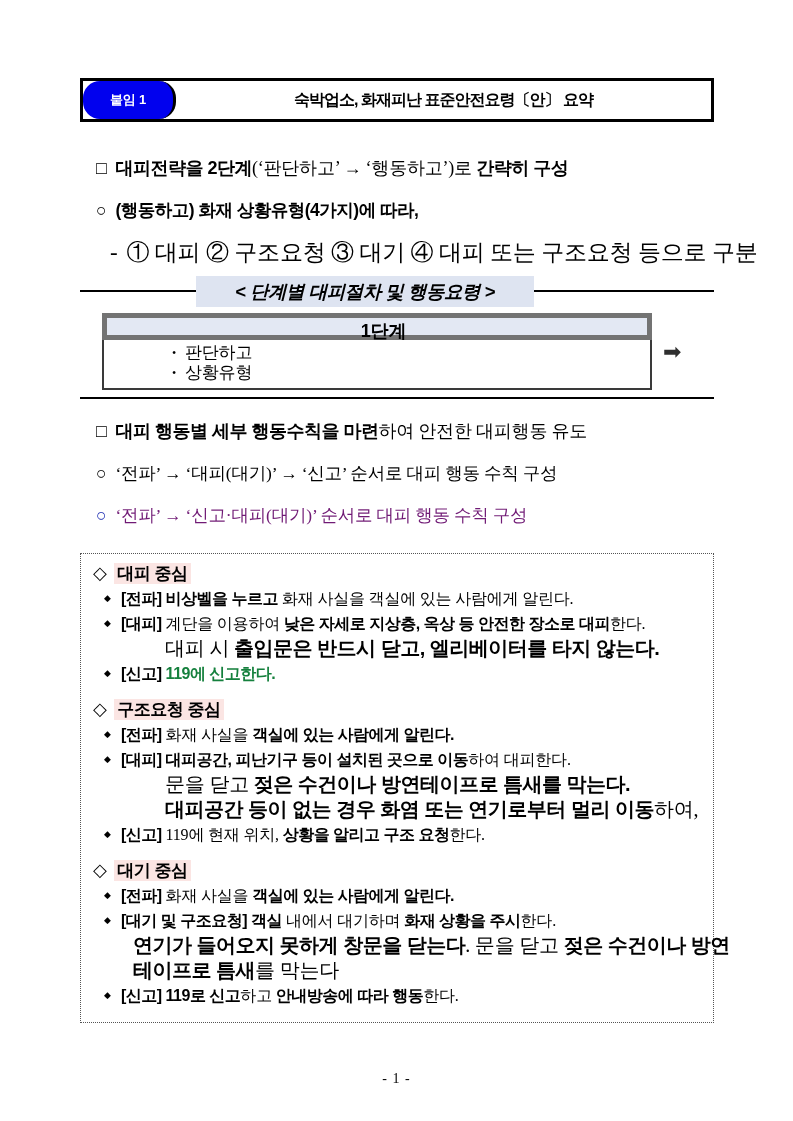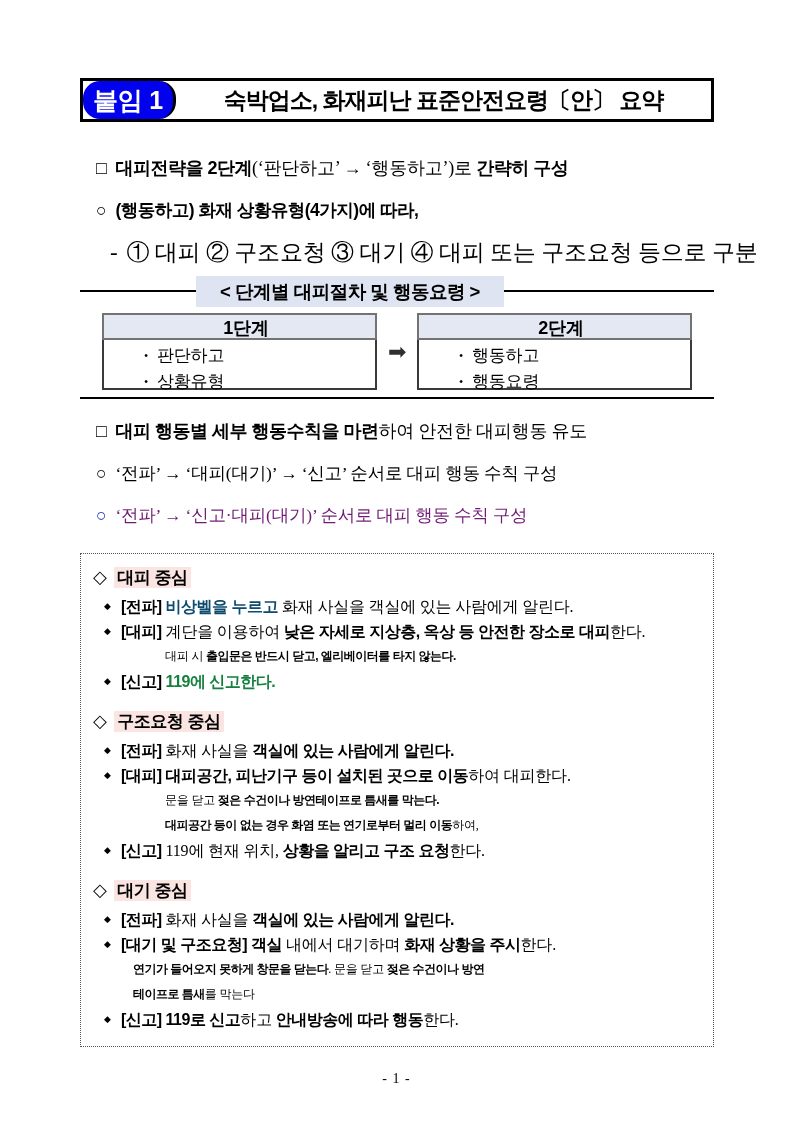--- a/index.html
+++ b/index.html
@@ -20,92 +20,92 @@
   .doc-header{
     display:flex;align-items:stretch;
     border:3px solid #000;
     height:44px;box-sizing:border-box;
     margin-bottom:36px;
   }
   .badge{
     width:90px;flex:0 0 90px;
     background:#0101ee;
     color:#fff;font-family:"Liberation Sans","DejaVu Sans",sans-serif;
-    font-weight:bold;font-size:25px;
+    font-weight:bold;font-size:13px;
     display:flex;align-items:center;justify-content:center;
     border-right:3px solid #000;
     border-radius:17px;
   }
   .doc-title{
     flex:1;display:flex;align-items:center;justify-content:center;
     font-family:"Liberation Sans","DejaVu Sans",sans-serif;
-    font-weight:bold;font-size:23px;letter-spacing:-1px;
+    font-weight:bold;font-size:16px;letter-spacing:-1px;
   }
 
   
   .line{font-size:18px;line-height:21px;margin-bottom:21px;white-space:nowrap;padding-left:16px;}
   .line .pre{margin-right:9px;}
   .lvl1{padding-left:16px;font-size:17.5px;}
   .lvl2{padding-left:30px;font-size:23px;margin-bottom:13px;}
   .blue-line, .blue-line .pre{color:#2333b4;}
 
   
   .tbl{margin:2px 0 22px 0;}
   .cap-row{display:flex;align-items:center;height:30px;margin-bottom:7px;}
   .rule{height:0;border-top:2px solid #000;}
   .rule.left{width:116px;}
   .rule.right{flex:1;}
   .tbl-caption{
     width:308px;background:#dee4f1;
     font-family:"Liberation Sans","DejaVu Sans",sans-serif;
     font-weight:bold;font-size:18.5px;letter-spacing:-0.5px;
-    text-align:center;padding:3px 0;
+    text-align:center;padding:3px 15px;font-style:italic;
   }
   .tbl-body{display:flex;align-items:stretch;padding:0 22px 0 22px;}
   .tbl-col{flex:1;display:flex;flex-direction:column;}
   .tbl-head{
-    border:2px solid #737373;background:#e3e8f3;
+    border:5px solid #737373;background:#e3e8f3;
     font-family:"Liberation Sans","DejaVu Sans",sans-serif;
     font-weight:bold;font-size:18px;text-align:center;
     height:27px;line-height:26px;box-sizing:border-box;padding-left:13px;
   }
   .tbl-cell{
     border:2px solid #3a3a3a;border-top:none;background:#fff;
     box-sizing:border-box;height:50px;
     padding:3px 0 0 40px;font-size:17px;
   }
-  .titem{line-height:25px;}
+  .titem{line-height:20px;margin-left:28px;}
   .titem .dot{font-size:12px;margin-right:9px;vertical-align:1px;}
   .tbl-arrow{
     flex:0 0 40px;display:flex;align-items:center;justify-content:center;
     font-size:22px;color:#2f2f2f;
     font-family:"DejaVu Sans",sans-serif;
   }
   .tbl-rule{border-top:2.5px solid #000;margin-top:7px;}
 
   
   .action-box{
     margin-top:27px;
     border:1.5px dotted #555;
     box-sizing:border-box;
     padding:7px 10px 6px 10px;
     min-height:450px;
   }
   .sec{margin-bottom:11px;}
   .sec:last-child{margin-bottom:8px;}
   .sec-title{
-    font-size:17px;line-height:33px;
+    font-size:17px;line-height:24px;
     font-weight:bold;font-family:"Liberation Sans","DejaVu Sans",sans-serif;
     letter-spacing:-0.5px;
   }
   .sec-title .dia{font-weight:normal;margin:0 8px 0 2px;font-size:18px;}
   .sec-title .hl{background:#fbe5e3;padding:1px 3px;}
   .bline{position:relative;font-size:16px;line-height:25px;padding-left:30px;white-space:nowrap;}
   .bline .blt{position:absolute;left:13px;top:0;font-size:9px;line-height:25px;}
-  .cline{font-size:12px;line-height:25px;white-space:nowrap;}
+  .cline{font-size:20px;line-height:25px;white-space:nowrap;}
   .ind1{padding-left:42px;}
   .ind2{padding-left:74px;}
 
   
   .footer{
     position:absolute;left:0;bottom:34px;width:100%;
     text-align:center;font-size:14px;letter-spacing:1px;
   }
 </style>
 </head>
@@ -136,45 +136,38 @@
     </div>
     <div class="tbl-body">
       <div class="tbl-col">
         <div class="tbl-head">1단계</div>
         <div class="tbl-cell">
             <div class="titem"><span class="dot">•</span><span>판단하고</span></div>
             <div class="titem"><span class="dot">•</span><span>상황유형</span></div>
           </div>
       </div>
       <div class="tbl-arrow">➡</div>
-      <div class="tbl-col">
-        <div class="tbl-head">2단계</div>
-        <div class="tbl-cell">
-            <div class="titem"><span class="dot">•</span><span>행동하고</span></div>
-            <div class="titem"><span class="dot">•</span><span>행동요령</span></div>
-          </div>
-      </div>
     </div>
     <div class="tbl-rule"></div>
   </div>
 
   <div class="line">
     <span class="pre b">□</span><span><span class="b">대피 행동별 세부 행동수칙을 마련</span><span>하여 안전한 대피행동 유도</span></span>
   </div>
   <div class="line lvl1">
     <span class="pre">○</span><span><span>‘전파’ → ‘대피(대기)’ → ‘신고’ 순서로 대피 행동 수칙 구성</span></span>
   </div>
   <div class="line lvl1 blue-line">
     <span class="pre">○</span><span><span style="color: #701a75;">‘전파’ → ‘신고·대피(대기)’ 순서로 대피 행동 수칙 구성</span></span>
   </div>
 
   <div class="action-box" id="action-box">
       <div class="sec">
         <div class="sec-title"><span class="dia">◇</span><span class="hl">대피 중심</span></div>
-        <div class="bline"><span class="blt">◆</span><span class="b">[전파] </span><span class="b" style="color: #0c4a6e;">비상벨을 누르고 </span><span>화재 사실을 객실에 있는 사람에게 알린다.</span></div>
+        <div class="bline"><span class="blt">◆</span><span class="b">[전파] </span><span class="b" style="color: #000000;">비상벨을 누르고 </span><span>화재 사실을 객실에 있는 사람에게 알린다.</span></div>
         <div class="bline"><span class="blt">◆</span><span class="b">[대피] </span><span>계단을 이용하여 </span><span class="b">낮은 자세로 지상층, 옥상 등 안전한 장소로 대피</span><span>한다.</span></div>
         <div class="cline ind2"><span>대피 시 </span><span class="b">출입문은 반드시 닫고, 엘리베이터를 타지 않는다.</span></div>
         <div class="bline"><span class="blt">◆</span><span class="b">[신고] </span><span class="b" style="color: #15803d;">119에 신고한다.</span></div>
       </div>
       <div class="sec">
         <div class="sec-title"><span class="dia">◇</span><span class="hl">구조요청 중심</span></div>
         <div class="bline"><span class="blt">◆</span><span class="b">[전파] </span><span>화재 사실을 </span><span class="b">객실에 있는 사람에게 알린다.</span></div>
         <div class="bline"><span class="blt">◆</span><span class="b">[대피] </span><span class="b">대피공간, 피난기구 등이 설치된 곳으로 이동</span><span>하여 대피한다.</span></div>
         <div class="cline ind2"><span>문을 닫고 </span><span class="b">젖은 수건이나 방연테이프로 틈새를 막는다.</span></div>
         <div class="cline ind2"><span class="b">대피공간 등이 없는 경우 화염 또는 연기로부터 멀리 이동</span><span>하여,</span></div>

